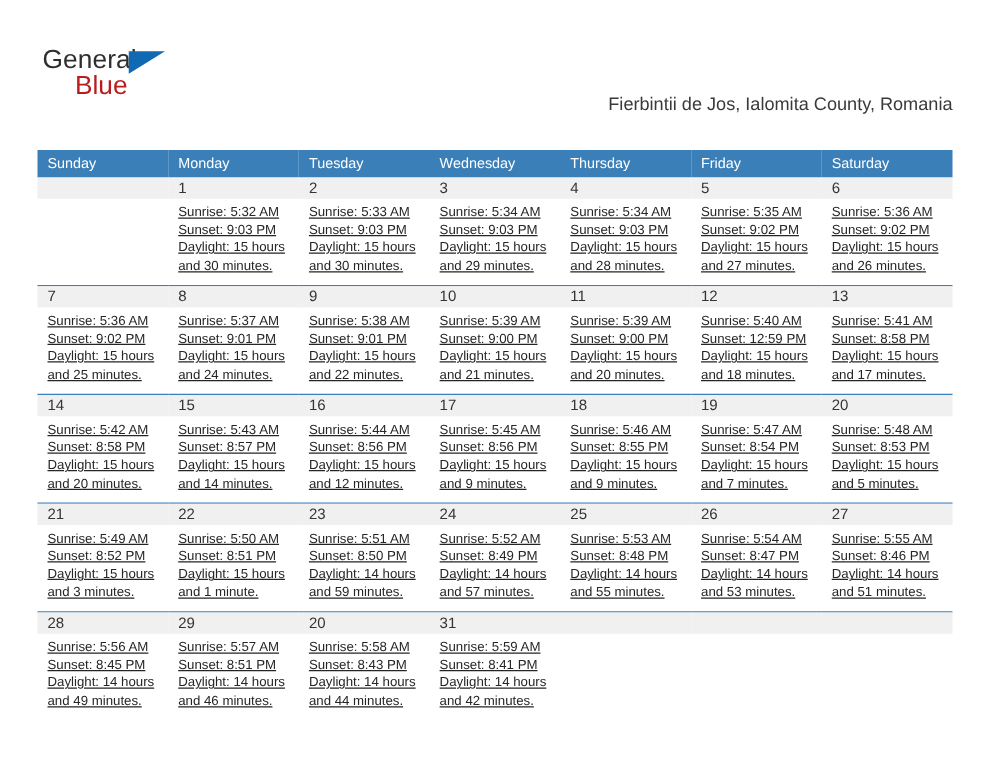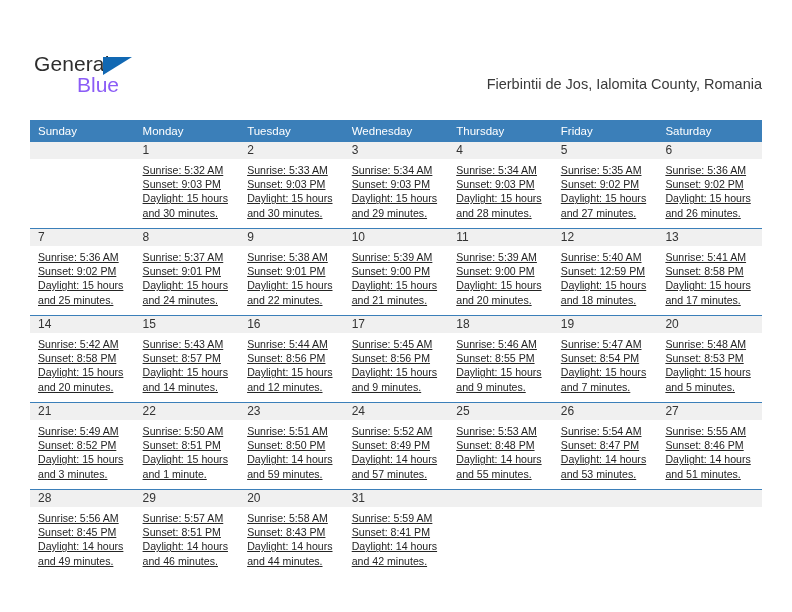--- a/index.html
+++ b/index.html
@@ -28,21 +28,20 @@
     top: 28px;
     right: 30px;
     height: 70px;
   }
   .brand {
     position: absolute;
     left: 4px;
     top: 8px;
     width: 150px;
     height: 52px;
-    margin-top: 16px;
   }
   .brand-general {
     position: absolute;
     left: 0;
     top: 0;
     font-size: 21px;
     letter-spacing: 0.1px;
     color: #2e2e2e;
     font-family: "Liberation Sans", sans-serif;
   }
@@ -50,24 +49,24 @@
     position: absolute;
     left: 69px;
     top: 5px;
     width: 0;
     height: 0;
     border-left: 29px solid #1168b3;
     border-bottom: 18px solid transparent;
   }
   .brand-blue {
     position: absolute;
-    left: 43px;
+    left: 26px;
     top: 21px;
     font-size: 21px;
-    color: #8b5cf6;
+    color: #b91c1c;
     font-family: "Liberation Sans", sans-serif;
   }
 
   .title {
     position: absolute;
     right: 0;
     top: 2px;
     font-size: 27px;
     color: #3a3a3a;
     text-align: right;

